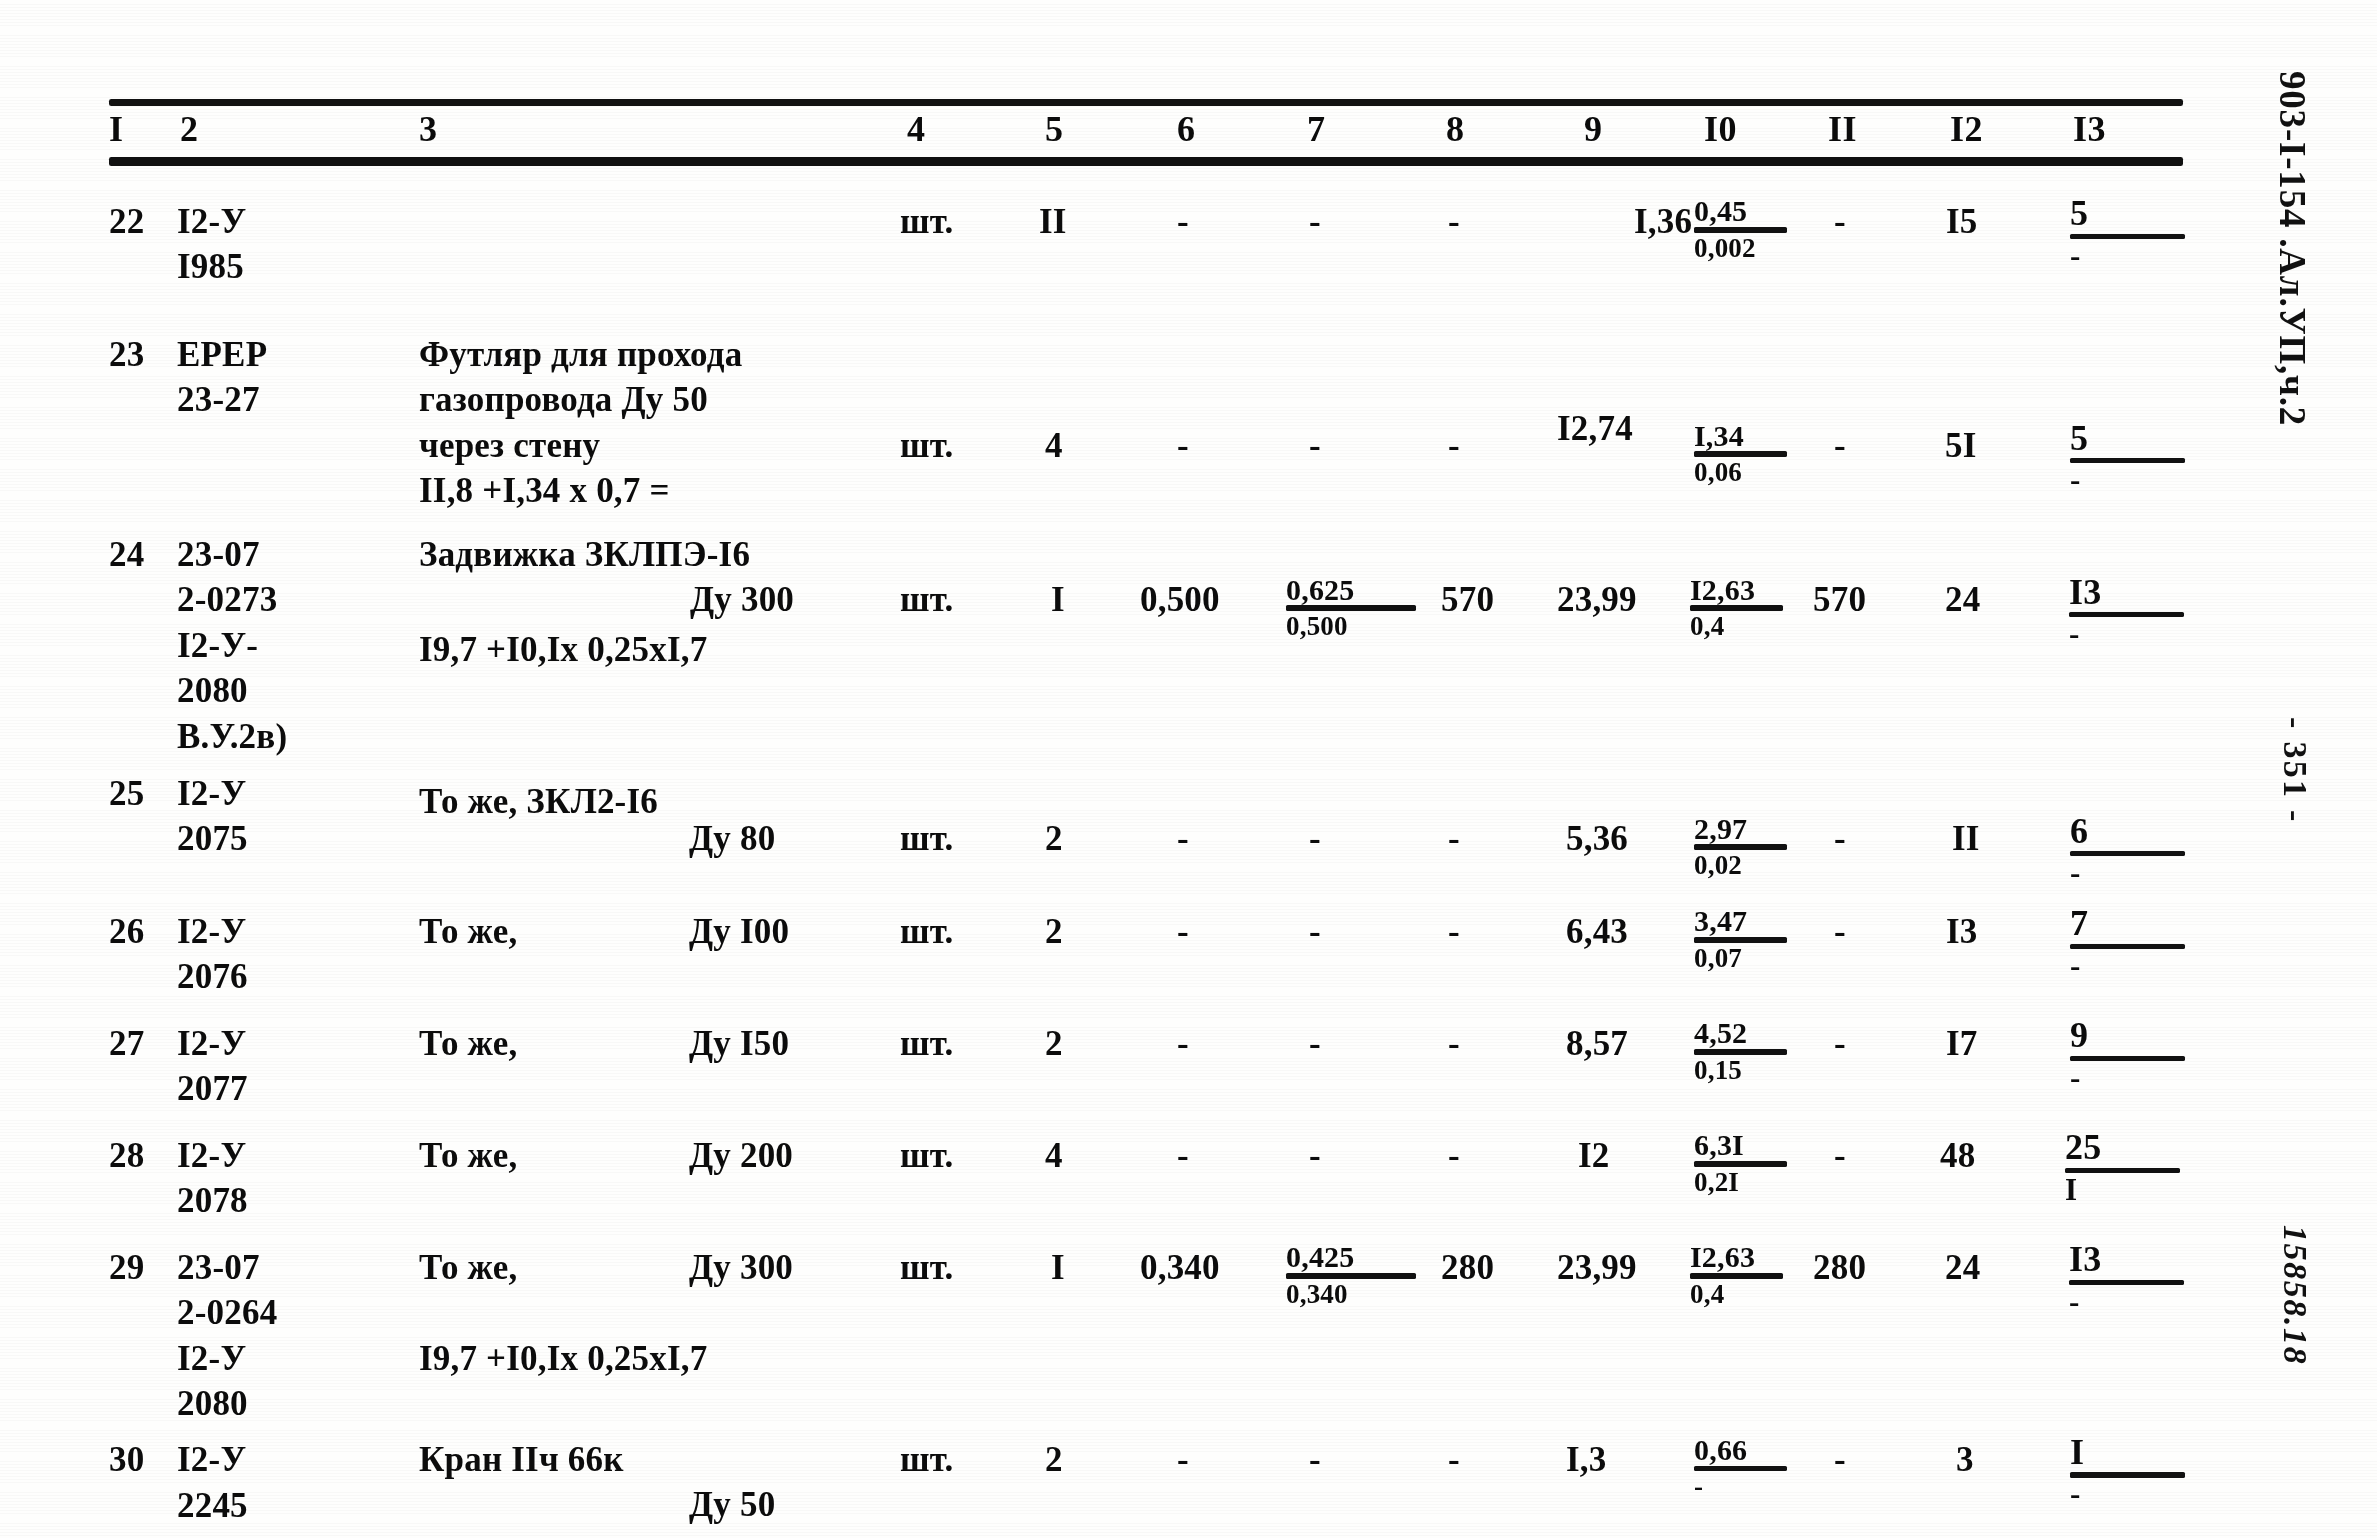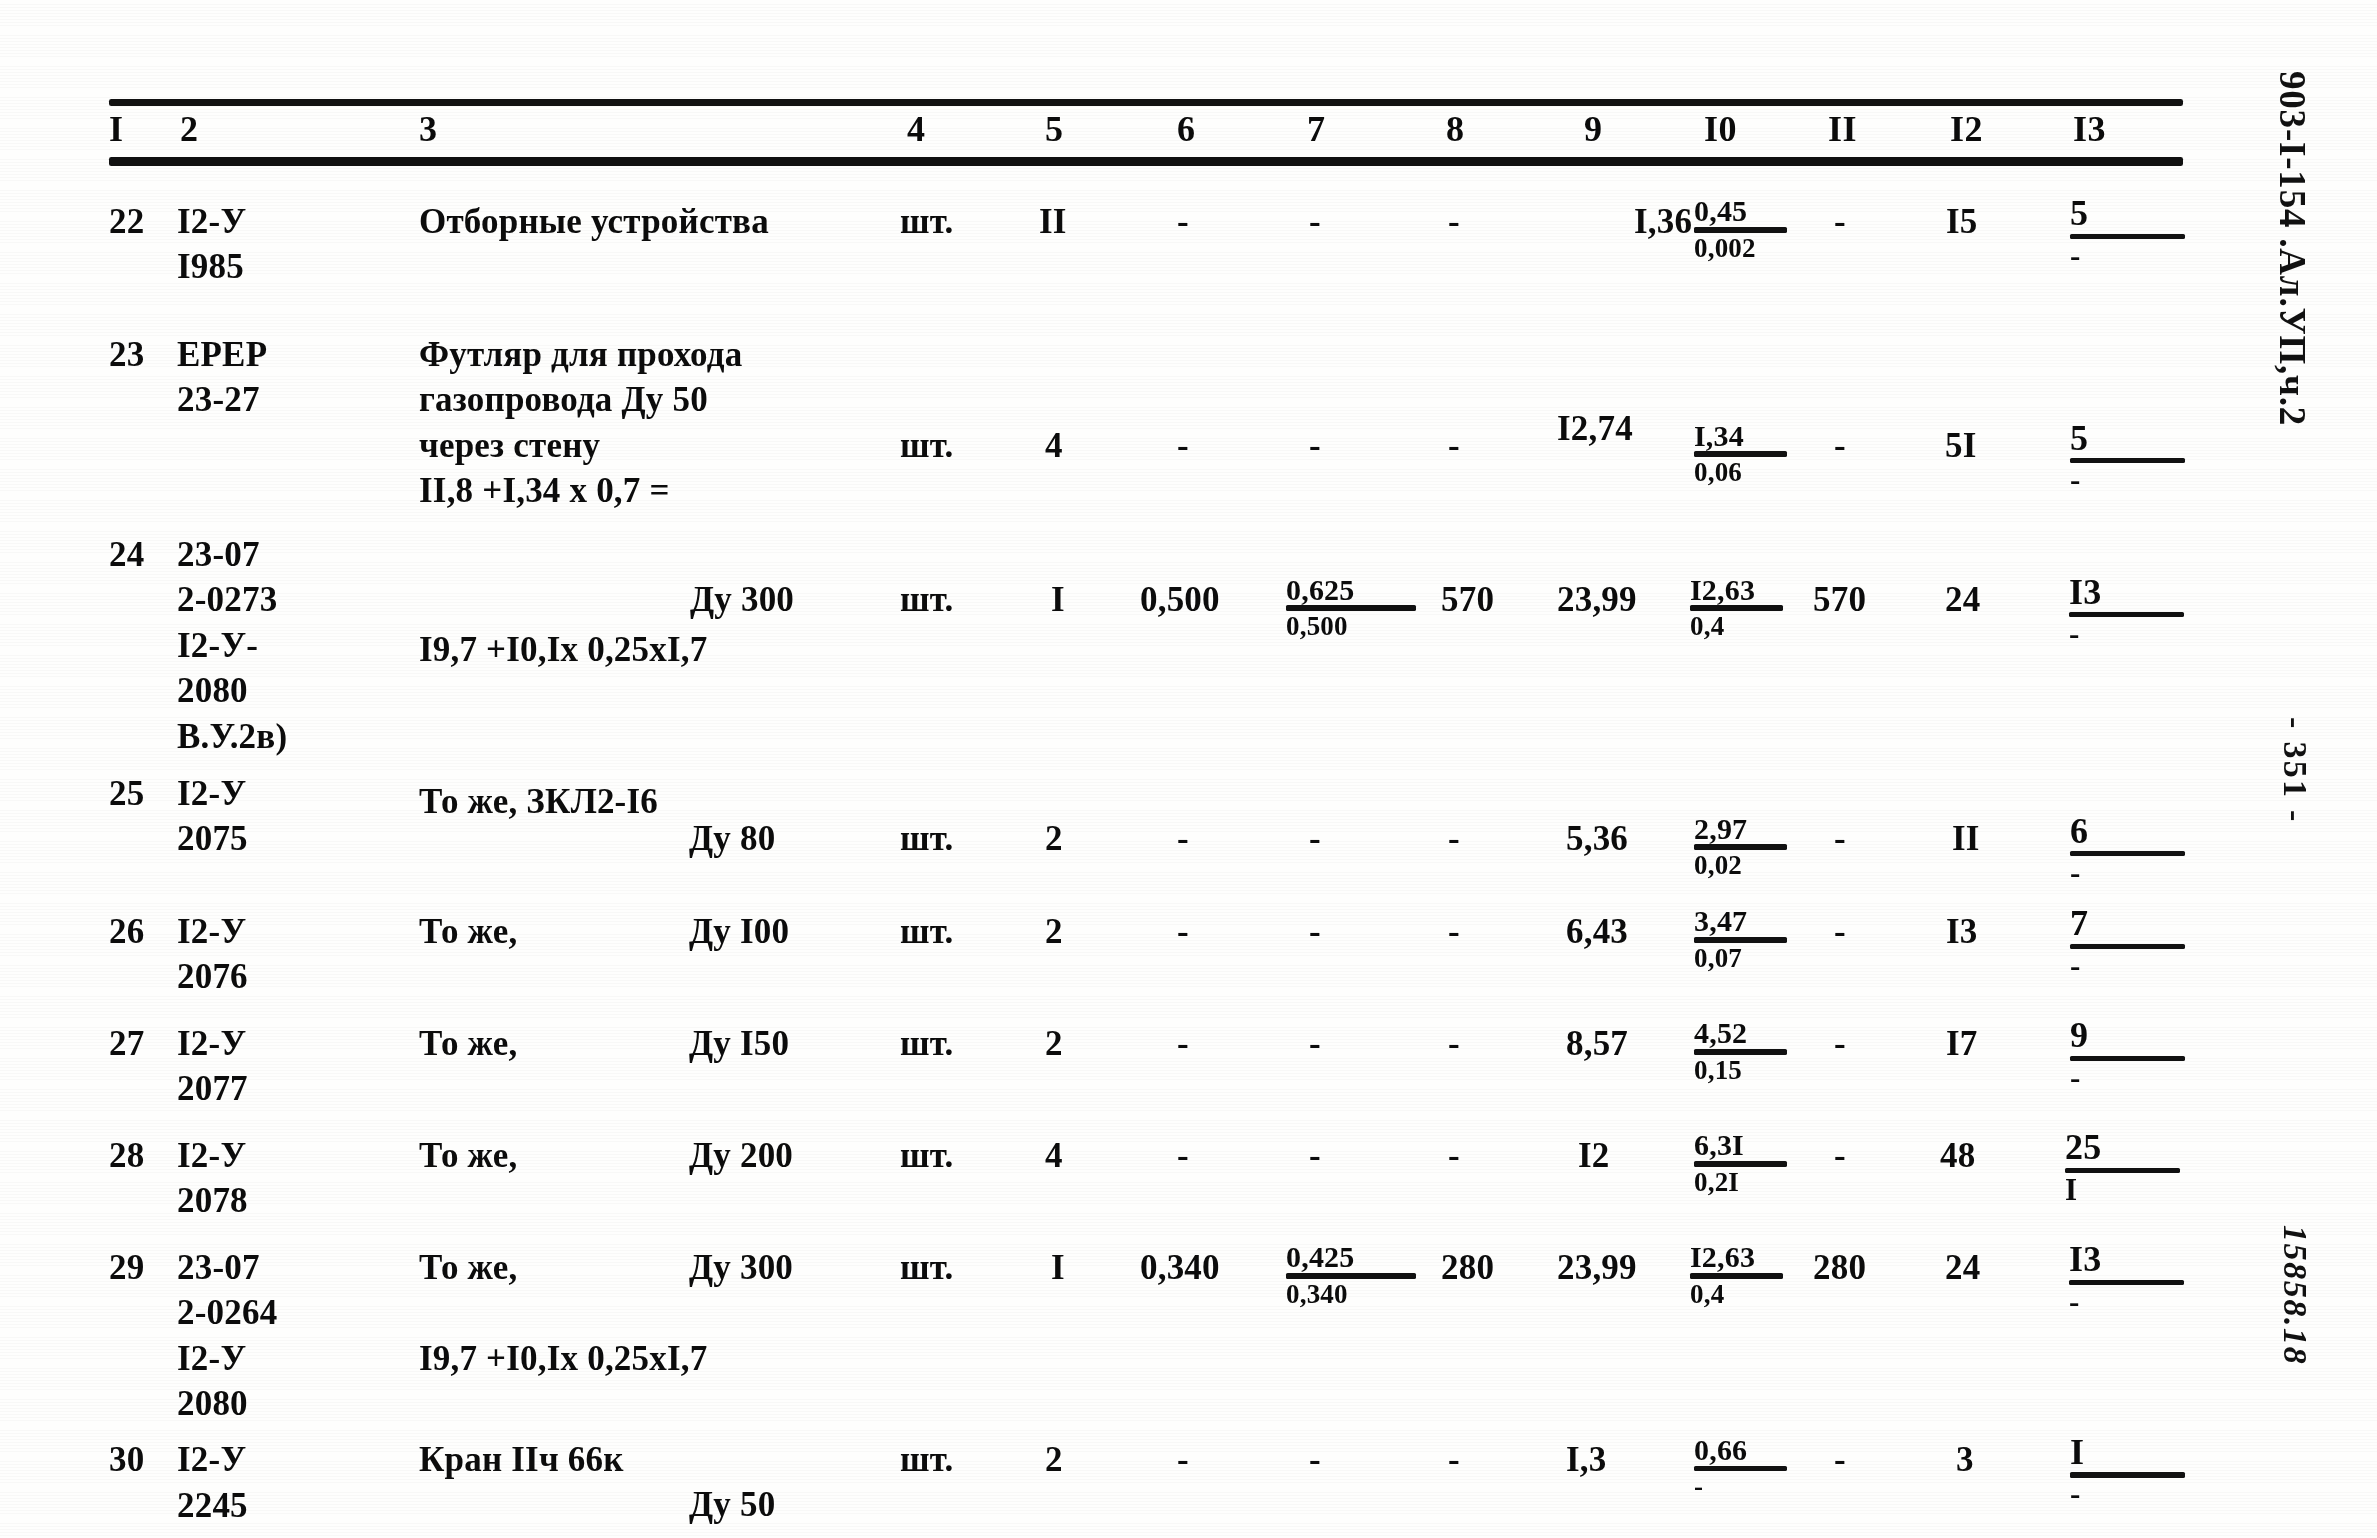--- a/index.html
+++ b/index.html
@@ -167,21 +167,20 @@
       <span class="colnum" style="left:1841px;">I2</span>
       <span class="colnum" style="left:1964px;">I3</span>
     </div>
 
     <div class="rule rule-bot"></div>
 
     <div class="row" style="height:116px;margin-top:33px;">
       <span class="cell" style="left:0px;top:0px;">22</span>
       <span class="cell" style="left:68px;top:0px;">I2-У
 I985</span>
-      <span class="cell" style="left:310px;top:0px;">Отборные устройства</span>
       <span class="cell" style="left:791px;top:0px;">шт.</span>
       <span class="cell" style="left:930px;top:0px;">II</span>
       <span class="cell dash" style="left:1068px;top:0px;">-</span>
       <span class="cell dash" style="left:1200px;top:0px;">-</span>
       <span class="cell dash" style="left:1339px;top:0px;">-</span>
       <span class="cell" style="left:1525px;top:0px;">I,36</span>
       <span class="frac narrow" style="left:1585px;top:-3.1px;">
         <span class="num">0,45</span>
         <span class="bar"></span>
         <span class="den">0,002</span>
@@ -223,20 +222,21 @@
       </span>
     </div>
 
     <div class="row" style="height:217px;margin-top:14px;">
       <span class="cell" style="left:0px;top:0px;">24</span>
       <span class="cell" style="left:68px;top:0px;">23-07
 2-0273
 I2-У-
 2080
 В.У.2в)</span>
+      <span class="cell" style="left:310px;top:0px;">Задвижка ЗКЛПЭ-I6</span>
       <span class="cell" style="left:581px;top:45px;">Ду 300</span>
       <span class="cell" style="left:310px;top:95px;">I9,7 +I0,Iх 0,25хI,7</span>
       <span class="cell" style="left:791px;top:45px;">шт.</span>
       <span class="cell" style="left:942px;top:45px;">I</span>
       <span class="cell" style="left:1031px;top:45px;">0,500</span>
       <span class="frac wide" style="left:1177px;top:42px;">
         <span class="num">0,625</span>
         <span class="bar"></span>
         <span class="den">0,500</span>
       </span>

